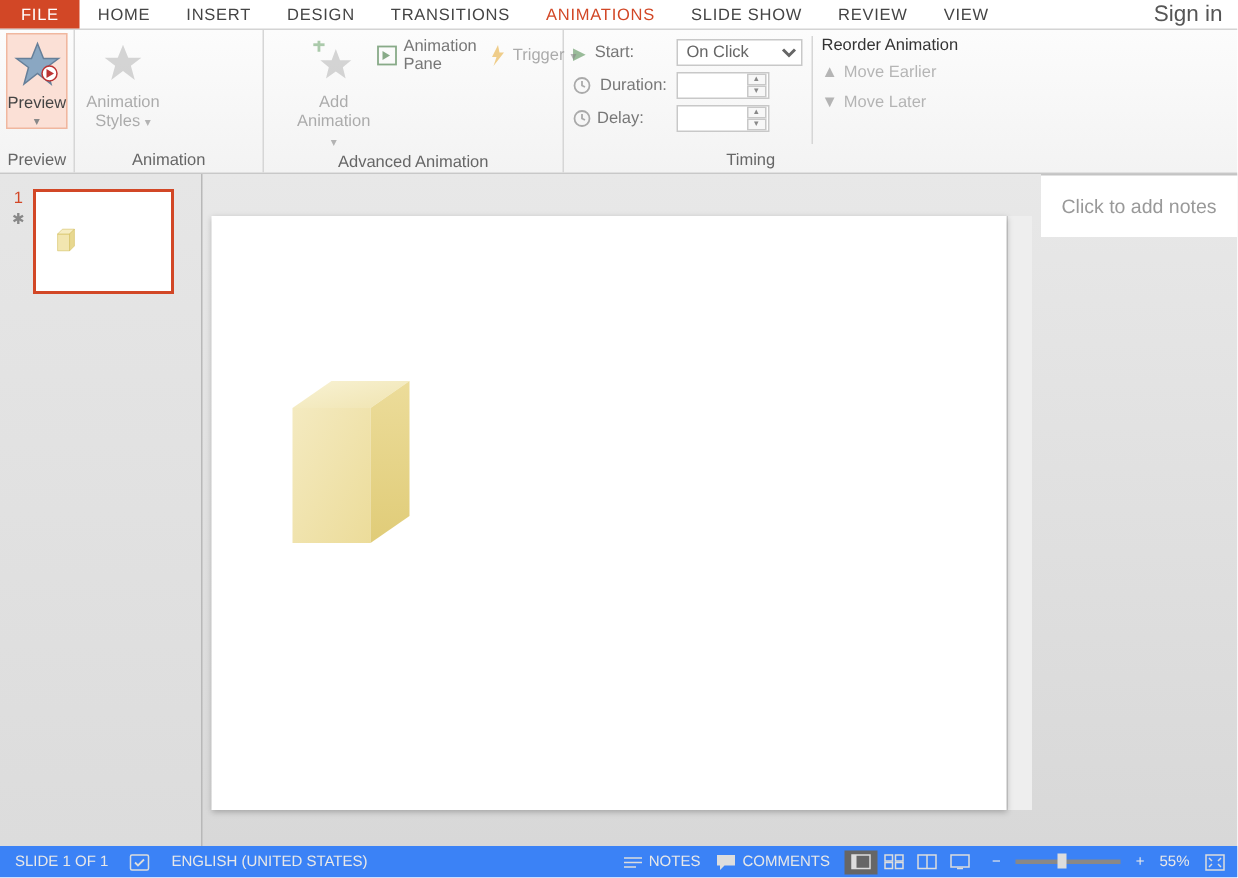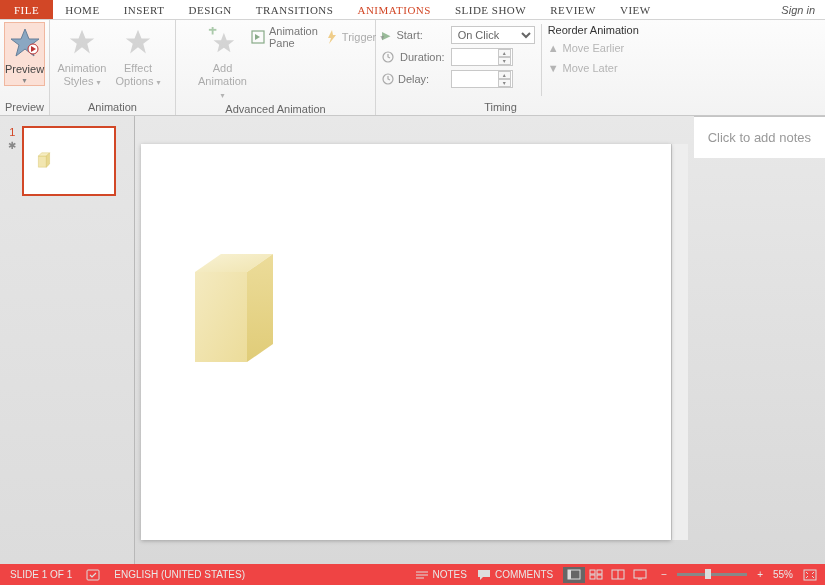--- a/index.html
+++ b/index.html
@@ -1,21 +1,21 @@
 <!DOCTYPE html>
 <html><head>
 <meta charset="utf-8">
 <style>
 * { margin: 0; padding: 0; box-sizing: border-box; }
 body { font-family: "Segoe UI", Tahoma, sans-serif; font-size: 12px; color: #444; width: 825px; height: 585px; overflow: hidden; background: #fff; }
 .tabbar { height: 20px; background: #fff; display: flex; align-items: stretch; border-bottom: 1px solid #d4d4d4; }
-.tab { padding: 0 12px; display: flex; align-items: center; font-size: 11px; letter-spacing: 0.5px; cursor: pointer; font-family: Liberation Serif, serif; }
+.tab { padding: 0 12px; display: flex; align-items: center; font-size: 11px; letter-spacing: 0.5px; cursor: pointer; }
 .tab.file { background: #d24726; color: #fff; padding: 0 14px; }
 .tab.active { color: #d24726; }
-.signin { margin-left: auto; padding: 0 10px; display: flex; align-items: center; font-size: 11px; color: #555; cursor: pointer; font-style: italic; }
+.signin { margin-left: auto; padding: 0 10px; display: flex; align-items: center; font-size: 15px; color: #555; cursor: pointer; }
 .ribbon { height: 96px; background: linear-gradient(#fcfcfc, #f3f3f3); border-bottom: 1px solid #c8c8c8; display: flex; }
 .group { border-right: 1px solid #d6d6d6; display: flex; flex-direction: column; }
 .group-body { flex: 1; display: flex; align-items: flex-start; padding: 2px 4px 0 4px; }
 .group-label { text-align: center; font-size: 11px; color: #666; padding: 1px 0 2px 0; }
 .bigbtn { display: flex; flex-direction: column; align-items: center; width: 56px; padding-top: 2px; cursor: pointer; }
 .bigbtn .ico { height: 36px; display: flex; align-items: center; justify-content: center; }
 .bigbtn .lbl { font-size: 11px; text-align: center; line-height: 13px; color: #7a7a7a; margin-top: 2px; }
 .bigbtn.disabled { opacity: 0.6; }
 .dropcaret { font-size: 8px; color: #888; }
 .smallrow { display: flex; align-items: center; gap: 4px; height: 22px; font-size: 11px; color: #777; padding: 0 4px; cursor: pointer; }
@@ -34,21 +34,21 @@
 .thumb-wrap { display: flex; gap: 6px; }
 .thumb-num { font-size: 11px; color: #d24726; }
 .thumb-anim { font-size: 10px; color: #888; margin-top: 2px; }
 .thumb { width: 94px; height: 70px; background: #fff; border: 2px solid #d24726; position: relative; }
 .thumb-cube { position: absolute; left: 12px; top: 24px; }
 .stage-wrap { flex: 1; display: flex; flex-direction: row; }
 .stage-area { flex: 1; display: flex; align-items: center; justify-content: center; overflow: auto; }
 .slide { width: 530px; height: 396px; background: #fff; box-shadow: 0 1px 4px rgba(0,0,0,0.25); position: relative; margin-top: 4px; }
 .cube { position: absolute; left: 52px; top: 108px; }
 .notes { height: 42px; border-top: 1px solid #c4c4c4; background: #fff; display: flex; align-items: center; padding: 0 14px; color: #999; font-size: 13px; }
-.statusbar { height: 21px; background: #ef4444; color: #e8e8e8; display: flex; align-items: center; font-size: 10px; }
+.statusbar { height: 21px; background: #3b82f6; color: #e8e8e8; display: flex; align-items: center; font-size: 10px; }
 .sb-left { display: flex; align-items: center; gap: 14px; padding-left: 10px; }
 .sb-right { margin-left: auto; display: flex; align-items: center; gap: 10px; padding-right: 8px; }
 .sb-btn { display: flex; align-items: center; gap: 4px; cursor: pointer; }
 .sb-ico { width: 14px; height: 12px; display: inline-flex; align-items: center; justify-content: center; }
 .viewbtn { width: 22px; height: 16px; display: flex; align-items: center; justify-content: center; border: 1px solid transparent; cursor: pointer; }
 .viewbtn.active { background: #666; }
 .zoom-slider { width: 70px; height: 3px; background: #888; position: relative; }
 .zoom-slider .thumbz { position: absolute; width: 6px; height: 10px; background: #ddd; top: -4px; left: 28px; }
 svg { display: block; }
 .scrollbar-v { width: 17px; background: #eee; border-left: 1px solid #d0d0d0; }
@@ -92,29 +92,20 @@
   <div class="group" style="width:126px;">
     <div class="group-body">
       <div class="bigbtn disabled">
         <div class="ico">
           <svg width="28" height="28" viewBox="0 0 32 32">
               <polygon points="16,2 20,12 30,12 22,18 25,29 16,22 7,29 10,18 2,12 12,12" fill="#bbb"></polygon>
             </svg>
         </div>
         <div class="lbl"><span style="white-space:pre-line;">Animation
 Styles</span> <span class="dropcaret">▾</span></div>
-      </div>
-      <div class="bigbtn disabled">
-        <div class="ico">
-          <svg width="28" height="28" viewBox="0 0 32 32">
-              <polygon points="16,2 20,12 30,12 22,18 25,29 16,22 7,29 10,18 2,12 12,12" fill="#bbb"></polygon>
-            </svg>
-        </div>
-        <div class="lbl"><span style="white-space:pre-line;">Effect
-Options</span> <span class="dropcaret">▾</span></div>
       </div>
     </div>
     <div class="group-label">Animation</div>
   </div>
 
   <div class="group" style="width:200px;">
     <div class="group-body">
       <div class="bigbtn disabled" style="width:64px;margin-left:18px;">
         <div class="ico">
           <svg width="30" height="30" viewBox="0 0 32 32">

